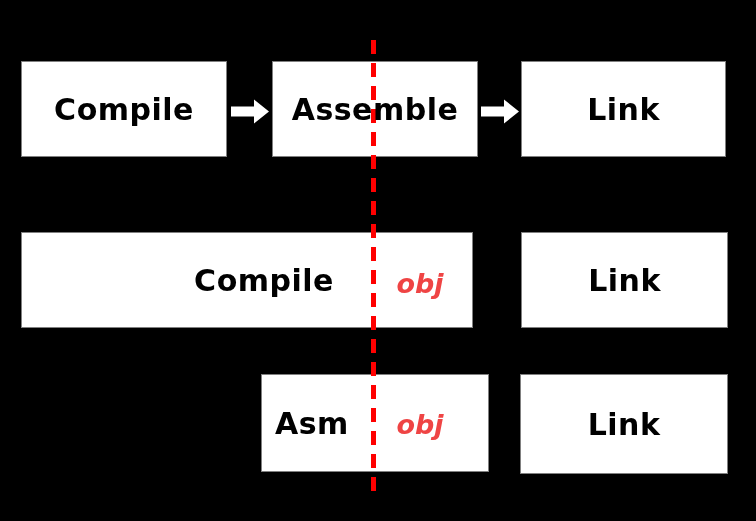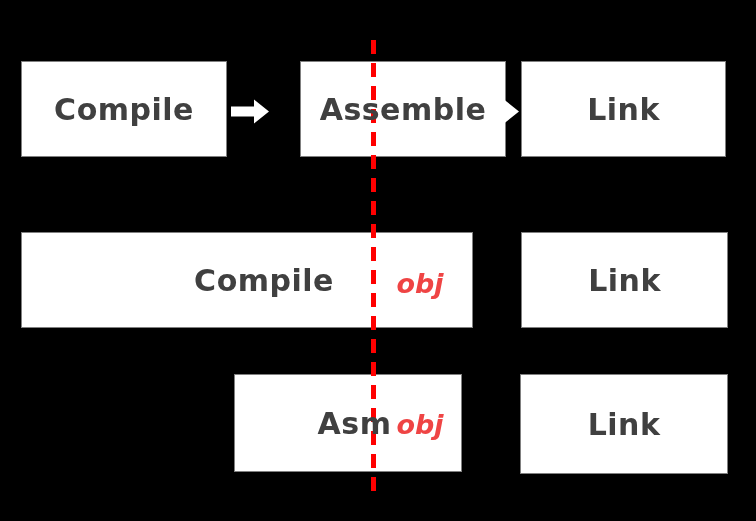--- a/index.html
+++ b/index.html
@@ -22,35 +22,35 @@
     box-sizing: border-box;
     display: flex;
     align-items: center;
     justify-content: center;
   }
   .box-label {
     position: relative;
     z-index: 3;
     font-weight: bold;
     font-size: 30px;
-    color: #404040;
+    color: #000000;
     letter-spacing: 0.5px;
     white-space: nowrap;
   }
   
   .r1-compile  { left: 21px;  top: 61px;  width: 206px; height: 96px; }
-  .r1-assemble { left: 272px; top: 61px;  width: 206px; height: 96px; margin-left: 28px; }
+  .r1-assemble { left: 272px; top: 61px;  width: 206px; height: 96px; }
   .r1-link     { left: 521px; top: 61px;  width: 205px; height: 96px; }
   
   .r2-compile  { left: 21px;  top: 232px; width: 452px; height: 96px; }
   .r2-compile .box-label { margin-left: 34px; }
   .r2-link     { left: 521px; top: 232px; width: 207px; height: 96px; }
   
-  .r3-asm      { left: 234px; top: 374px; width: 228px; height: 98px;
-                 justify-content: center; padding-left: 13px; }
+  .r3-asm      { left: 261px; top: 374px; width: 228px; height: 98px;
+                 justify-content: flex-start; padding-left: 13px; }
   .r3-link     { left: 520px; top: 374px; width: 208px; height: 100px; }
 
   .arrow {
     position: absolute;
     width: 39px;
     height: 25px;
     z-index: 1;
   }
   .arrow-1 { left: 231px; top: 99px; }
   .arrow-2 { left: 481px; top: 99px; }

